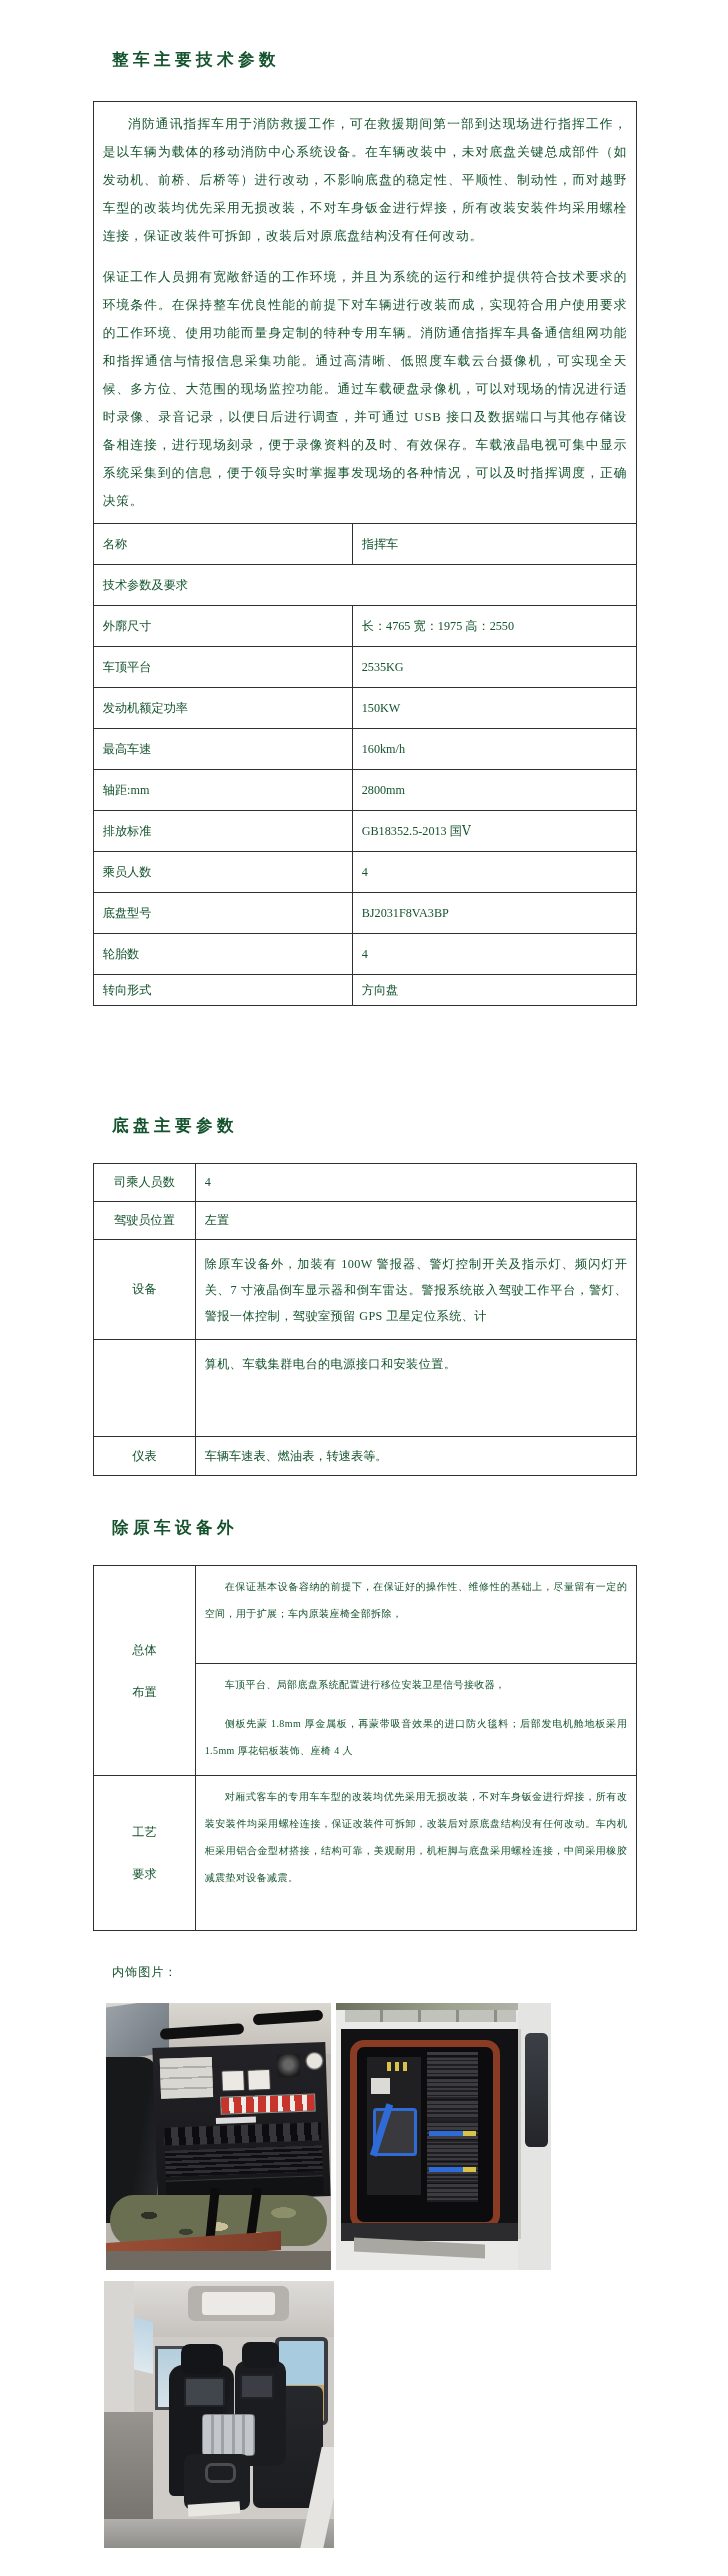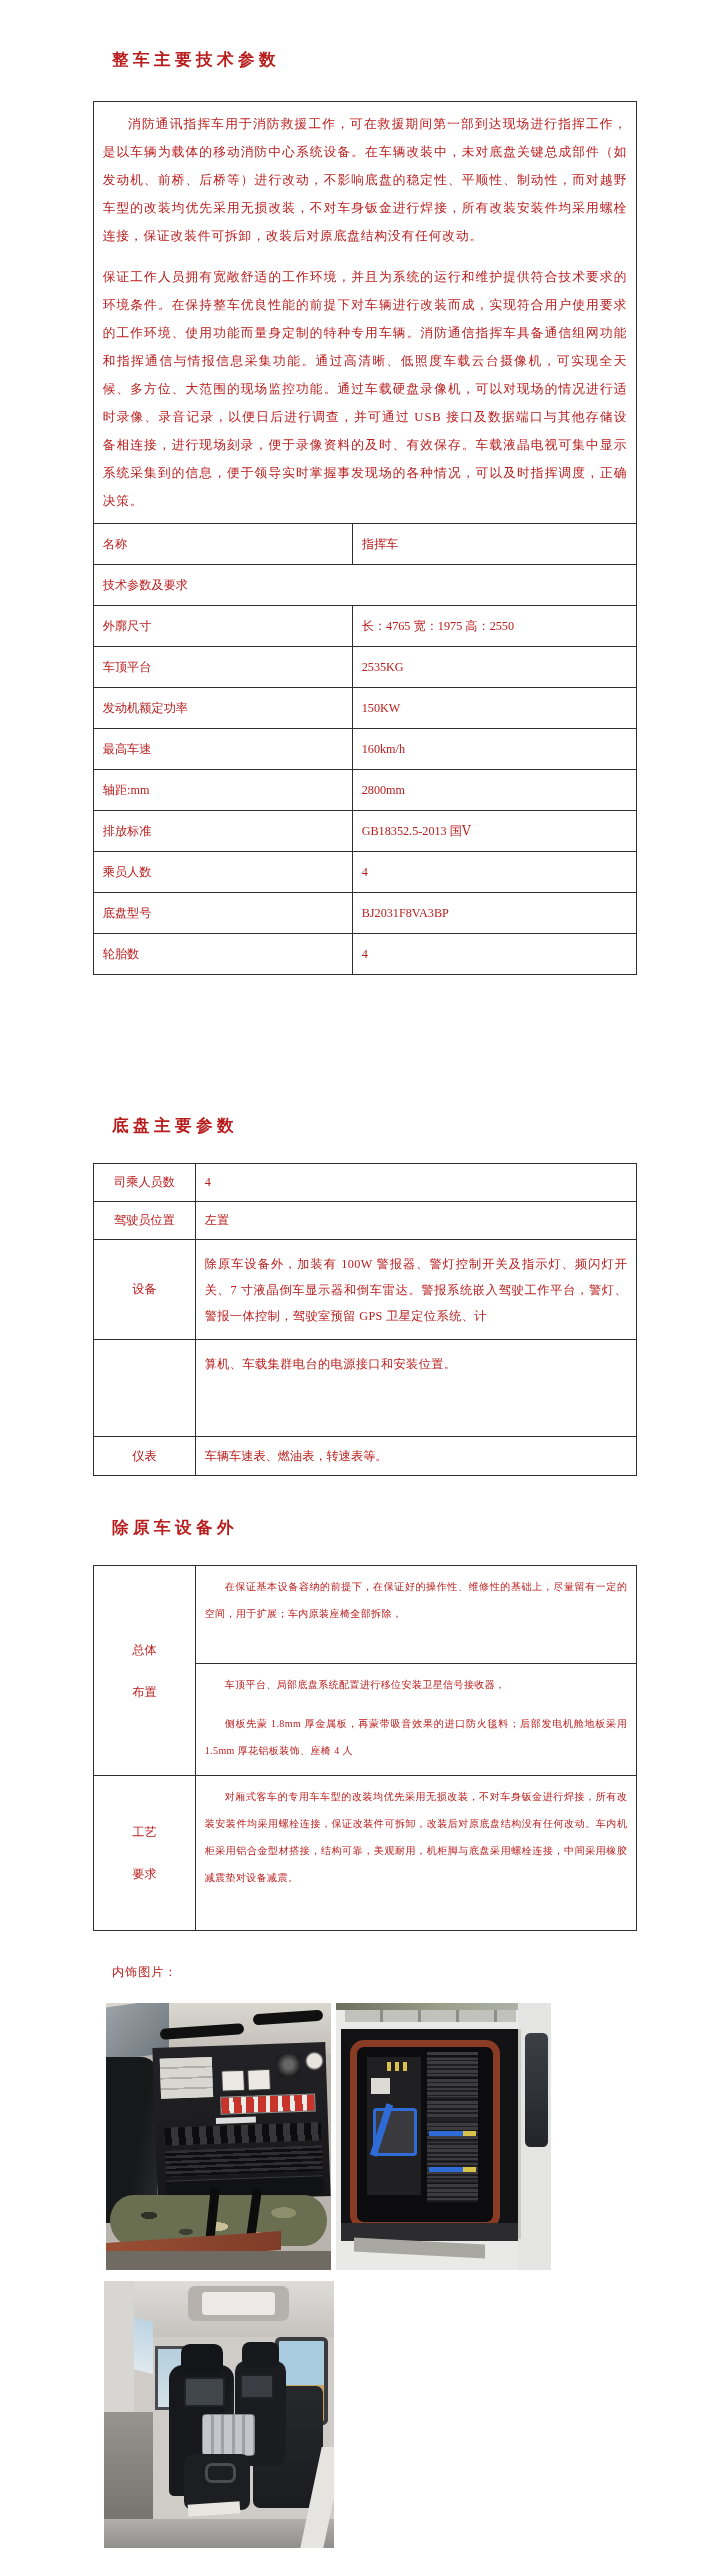--- a/index.html
+++ b/index.html
@@ -1,19 +1,19 @@
 <!DOCTYPE html>
 <html style="font-size:14px"><head>
 <meta charset="utf-8">
 <style>
   html,body{margin:0;padding:0;background:#ffffff;}
   .page{
     position:relative;width:728px;height:2576px;margin:0 auto;background:#fff;
     font-family:"Liberation Serif","DejaVu Serif",serif;
-    color:#b91c1c;overflow:hidden;
+    color:#14532d;overflow:hidden;
   }
   .h{position:absolute;left:112px;font-weight:bold;font-size:16.6px;letter-spacing:4.4px;white-space:nowrap;}
   #h1{top:49px;}
   #h2{top:1115px;}
   #h3{top:1517px;}
   table.t{position:absolute;left:93px;width:543px;border-collapse:collapse;table-layout:fixed;font-size:12.2px;}
   table.t td{border:0.9px solid #2f2f2f;vertical-align:middle;padding:0 8.7px;overflow:hidden;}
   #t1{top:101px;}
   #t2{top:1163px;}
   #t3{top:1565px;}
@@ -170,20 +170,24 @@
           <td class="val">4</td>
         </tr>
     <tr>
           <td class="lbl">底盘型号</td>
           <td class="val">BJ2031F8VA3BP</td>
         </tr>
     <tr>
           <td class="lbl">轮胎数</td>
           <td class="val">4</td>
         </tr>
+    <tr class="r-last">
+          <td class="lbl">转向形式</td>
+          <td class="val">方向盘</td>
+        </tr>
   </tbody>
     </table>
 
   <div class="h" id="h2">底盘主要参数</div>
 
   <table class="t" id="t2">
     <colgroup>
         <col style="width:102px">
         <col style="width:441px">
       </colgroup>

